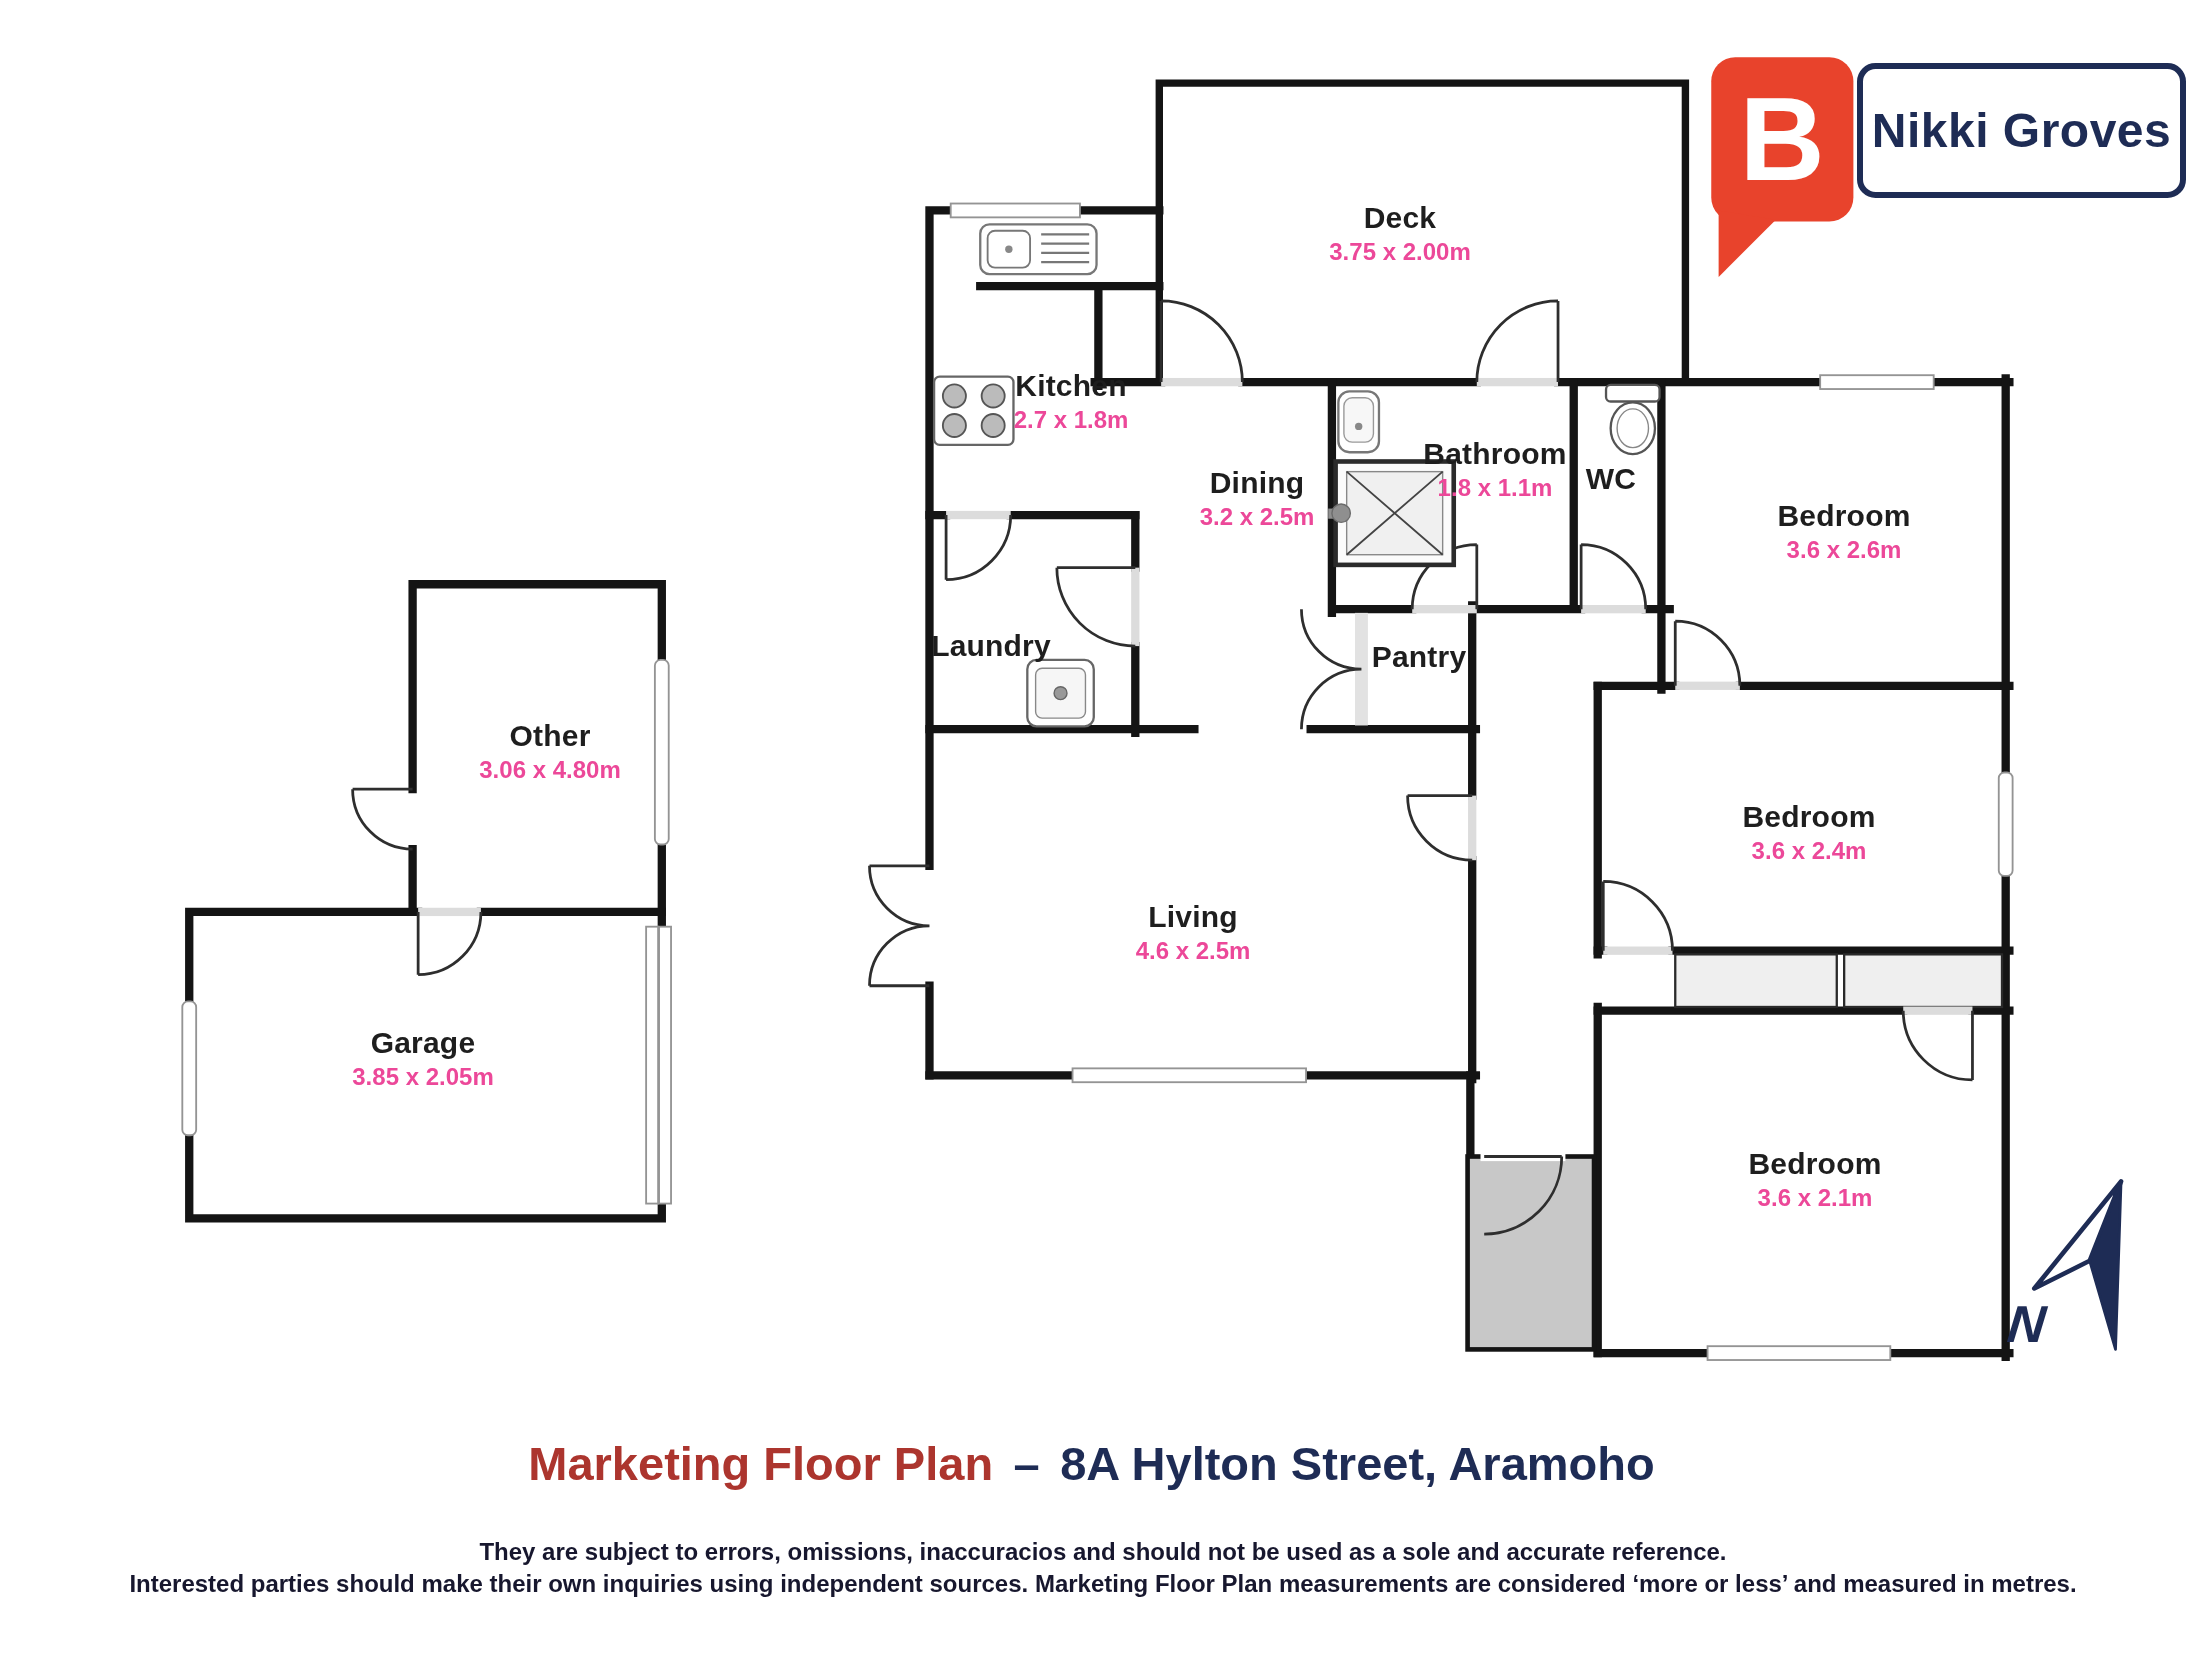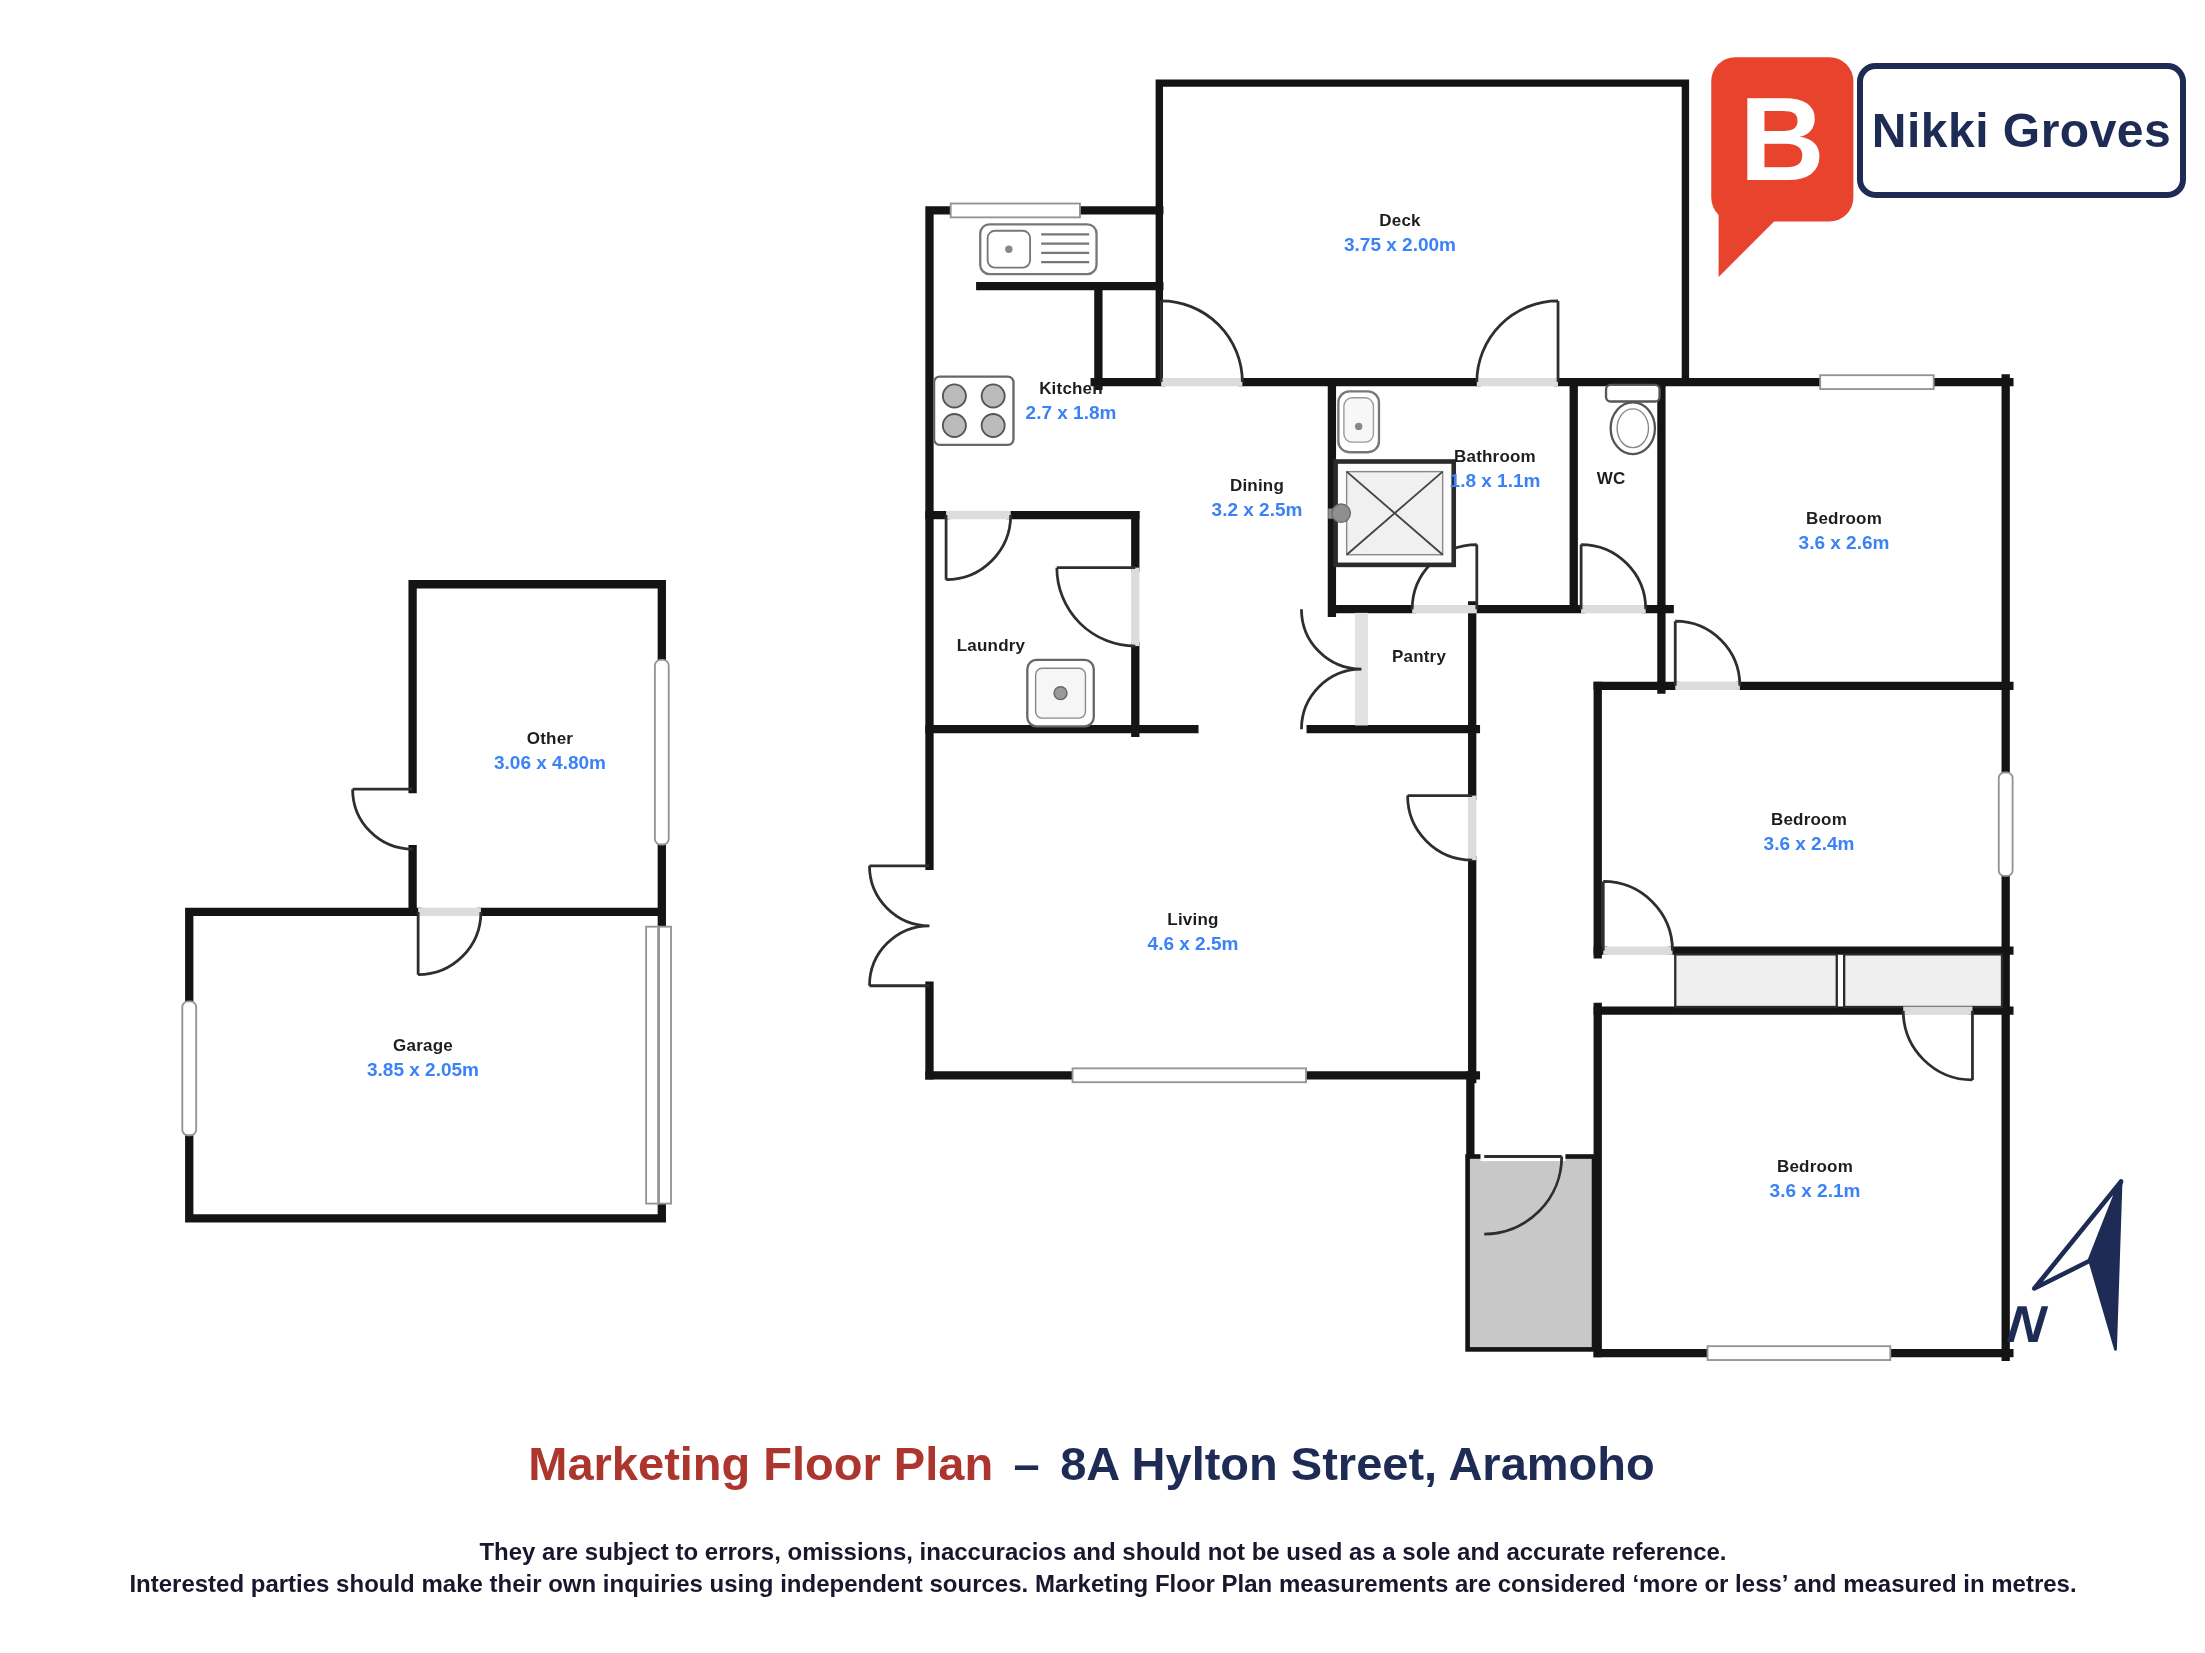--- a/index.html
+++ b/index.html
@@ -1,21 +1,21 @@
 <!DOCTYPE html>
 <html style="font-size:14.8px"><head>
 <meta charset="utf-8">
 <style>
   html,body{margin:0;padding:0;background:#ffffff;}
   .page{position:relative;width:2206px;height:1654px;background:#ffffff;overflow:hidden;
         font-family:"Liberation Sans", sans-serif;}
   .plan-svg{position:absolute;left:0;top:0;width:2206px;height:1654px;}
   .room-label{position:absolute;transform:translate(-50%,-50%);text-align:center;color:#1e1e1e;white-space:nowrap;}
-  .room-name{font-size:17px;font-weight:700;letter-spacing:0.2px;}
-  .room-dims{font-size:19px;font-weight:600;margin-top:2.8px;color:#3b82f6;}
+  .room-name{font-size:30px;font-weight:700;letter-spacing:0.2px;}
+  .room-dims{font-size:24px;font-weight:600;margin-top:2.8px;color:#ec4899;}
   .logo-b{position:absolute;left:1711px;top:57px;width:142px;height:164px;display:flex;
           align-items:center;justify-content:center;color:#ffffff;font-size:118px;font-weight:700;}
   .brand-box{position:absolute;left:1857px;top:63px;width:329px;height:135px;border:6.5px solid #1e2c55;
              border-radius:18.5px;background:#ffffff;display:flex;align-items:center;justify-content:center;
              box-sizing:border-box;}
   .brand-name{color:#1e2c55;font-size:48px;font-weight:700;letter-spacing:0.5px;}
   .compass-n{position:absolute;left:2008px;top:1294px;color:#1e2c55;font-size:52px;font-weight:700;
              font-style:italic;transform:skewX(-6deg);}
   .title-row{position:absolute;left:0;top:1436px;width:2183px;text-align:center;font-size:47px;font-weight:700;}
   .title-prefix{color:#ac352e;}

